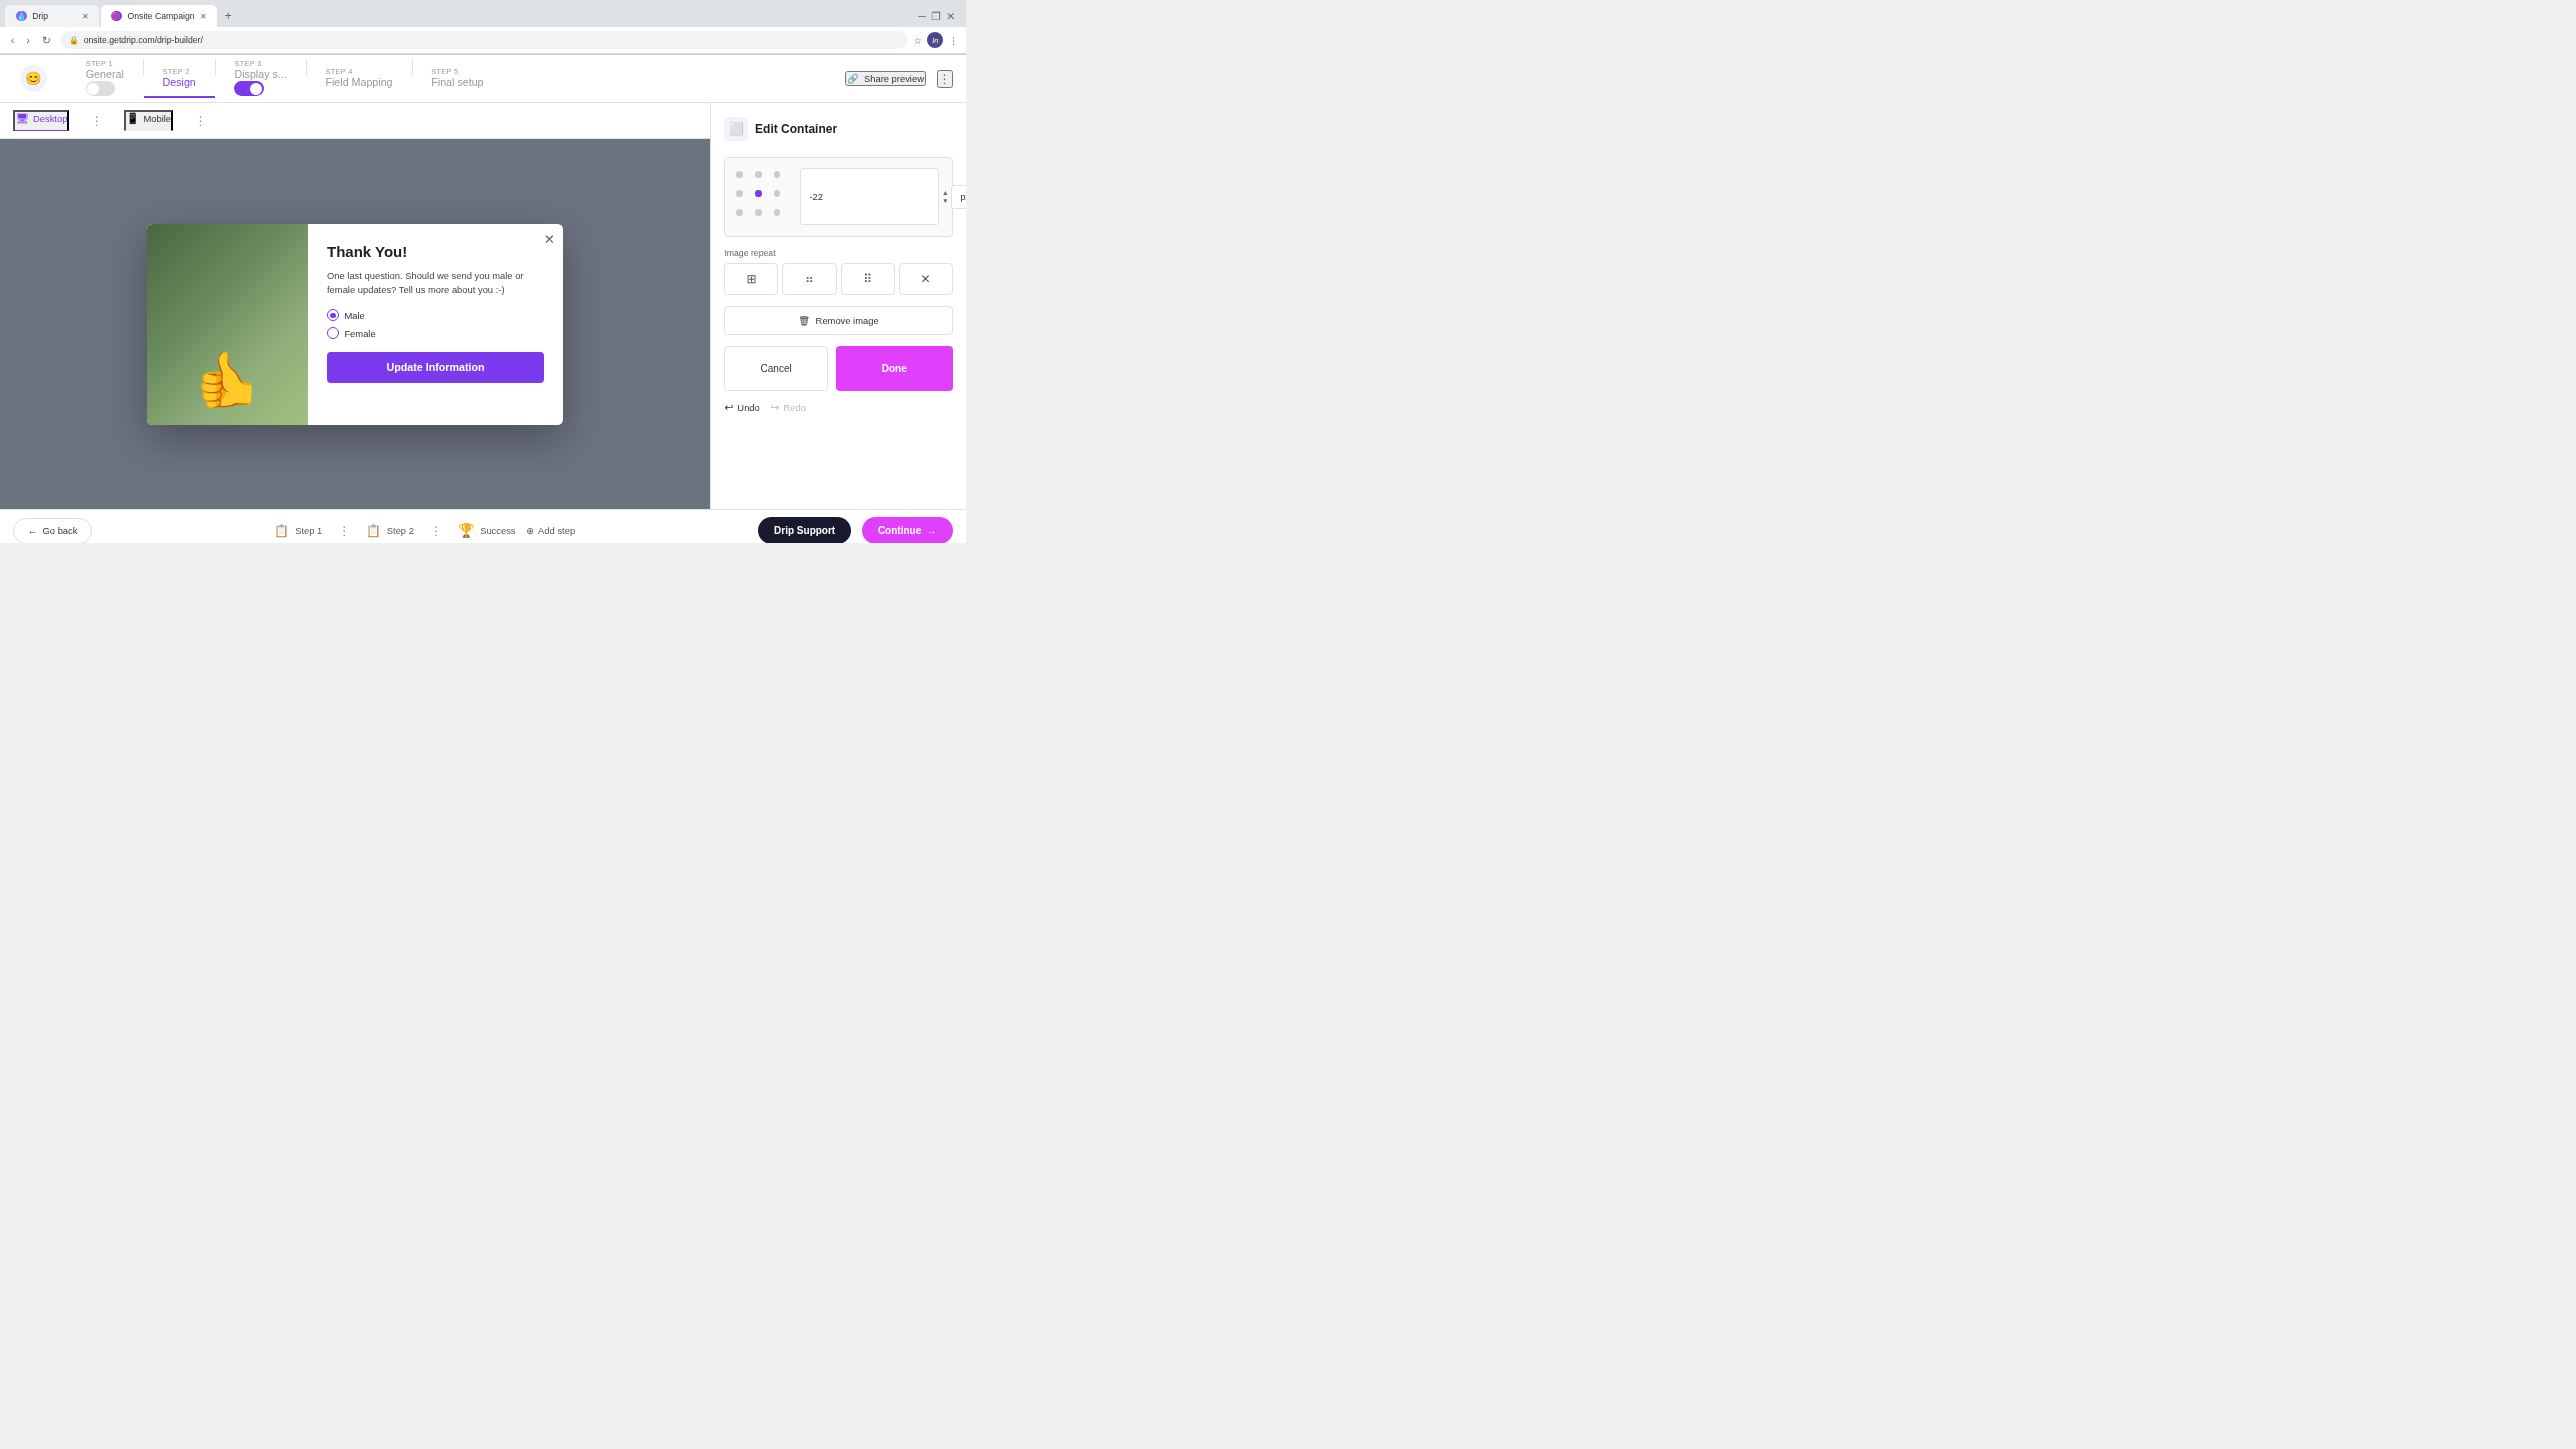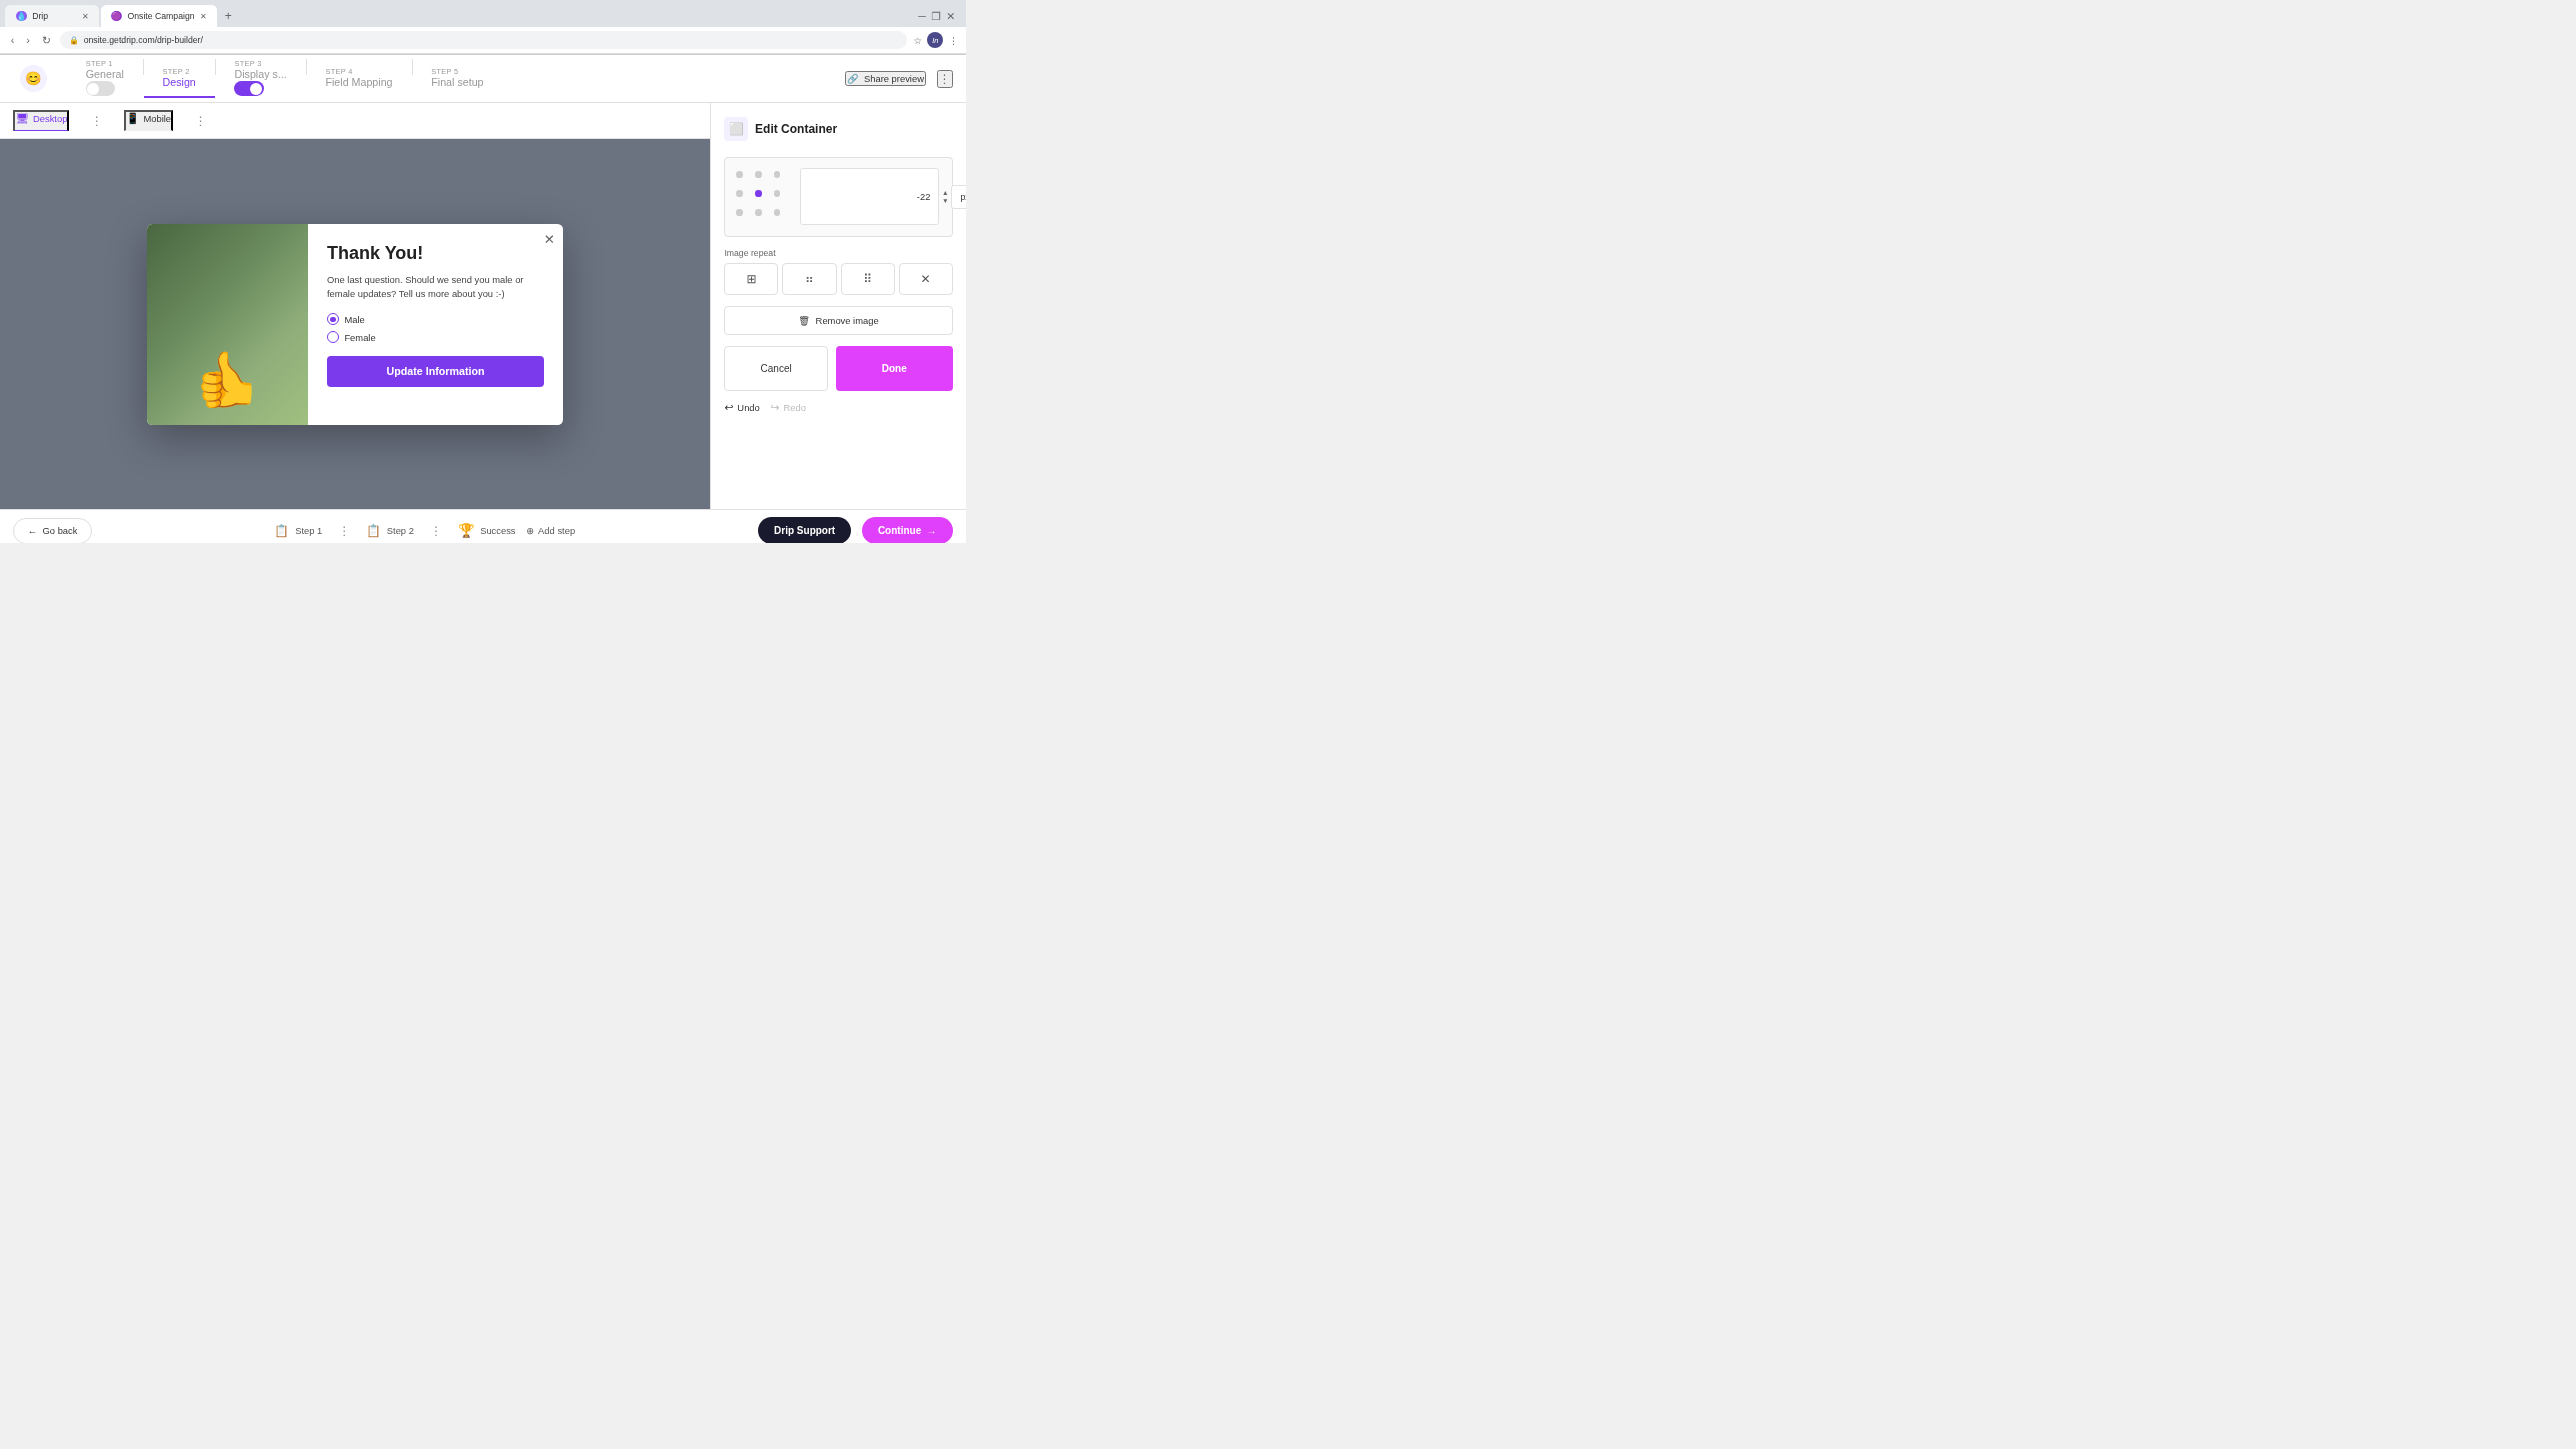--- a/index.html
+++ b/index.html
@@ -49,37 +49,37 @@
     .view-btn.active { color: #7c3aed; border-bottom-color: #7c3aed; }
     .view-icon { font-size: 10.7px; }
     .canvas-content { flex: 1; background: #6b7280; display: flex; align-items: center; justify-content: center; position: relative; overflow: hidden; }
 
     
     .modal-container { position: relative; display: flex; background: white; border-radius: 5.4px; overflow: hidden; box-shadow: 0 13.4px 40px rgba(0,0,0,0.3); width: 416px; }
     .modal-image { width: 161px; min-height: 201px; background: #5a7a5a; flex-shrink: 0; overflow: hidden; }
     .modal-image-placeholder { width: 100%; height: 100%; background: linear-gradient(135deg, #4a6741 0%, #6b8c5e 40%, #8fae7a 70%, #a0c080 100%); display: flex; align-items: flex-end; justify-content: center; padding-bottom: 13.4px; }
     .modal-content { flex: 1; padding: 19px 19px 16px; position: relative; }
     .modal-close { position: absolute; top: 8px; right: 8px; background: none; border: none; font-size: 13.4px; cursor: pointer; color: #666; }
-    .modal-title { font-size: 18px; font-weight: bold; color: #222; margin-bottom: 9.4px; }
+    .modal-title { font-size: 15px; font-weight: bold; color: #222; margin-bottom: 9.4px; }
     .modal-desc { font-size: 9.4px; color: #444; line-height: 1.5; margin-bottom: 12px; }
     .radio-group { margin-bottom: 13.4px; }
     .radio-item { display: flex; align-items: flex-end; gap: 5.4px; margin-bottom: 5.4px; cursor: pointer; font-size: 9.4px; color: #333; }
     .radio-circle { width: 12px; height: 12px; border-radius: 50%; border: 1.3px solid #7c3aed; display: flex; align-items: center; justify-content: center; }
     .radio-circle.checked::after { content: ''; width: 5.4px; height: 5.4px; background: #7c3aed; border-radius: 50%; }
     .update-btn { width: 100%; padding: 9.4px; background: #7c3aed; color: white; border: none; border-radius: 4px; font-size: 10.7px; font-weight: 600; cursor: pointer; }
 
     
     .right-panel { width: 255px; background: white; display: flex; flex-direction: column; overflow-y: auto; padding: 13.4px; gap: 10.7px; }
     .panel-title-row { display: flex; align-items: center; gap: 6.7px; margin-bottom: 5.4px; }
     .panel-icon { width: 24px; height: 24px; background: #f3f0ff; border-radius: 4px; display: flex; align-items: center; justify-content: center; font-size: 12px; }
     .panel-title { font-size: 12px; font-weight: 600; color: #222; }
     .pos-dots { display: grid; grid-template-columns: repeat(3, 13.4px); grid-template-rows: repeat(3, 13.4px); gap: 5.4px; }
     .pos-dot { width: 6.7px; height: 6.7px; background: #ccc; border-radius: 50%; cursor: pointer; }
     .pos-dot.active { background: #7c3aed; }
-    .value-input { flex: 1; border: 0.7px solid #e0e0e0; border-radius: 2.7px; padding: 22px 8px; font-size: 9.4px; color: #333; text-align: right; }
+    .value-input { flex: 1; border: 0.7px solid #e0e0e0; border-radius: 2.7px; padding: 22px 8px; font-size: 9.4px; color: #333; text-align: left; }
     .unit-select { border: 0.7px solid #e0e0e0; border-radius: 2.7px; padding: 5.4px 4px; font-size: 8.7px; color: #333; background: white; }
     .spin-btns { display: flex; flex-direction: column; }
     .spin-btn { background: none; border: none; cursor: pointer; color: #666; font-size: 6.7px; line-height: 1.2; }
 
     
     .section-label { font-size: 8.7px; color: #666; font-weight: 500; margin-bottom: 5.4px; }
 
     
     .image-repeat-grid { display: grid; grid-template-columns: repeat(4, 1fr); gap: 4px; }
     .repeat-btn { border: 0.7px solid #e0e0e0; border-radius: 4px; padding: 8px 5.4px; display: flex; align-items: center; justify-content: center; cursor: pointer; font-size: 10.7px; background: white; }

